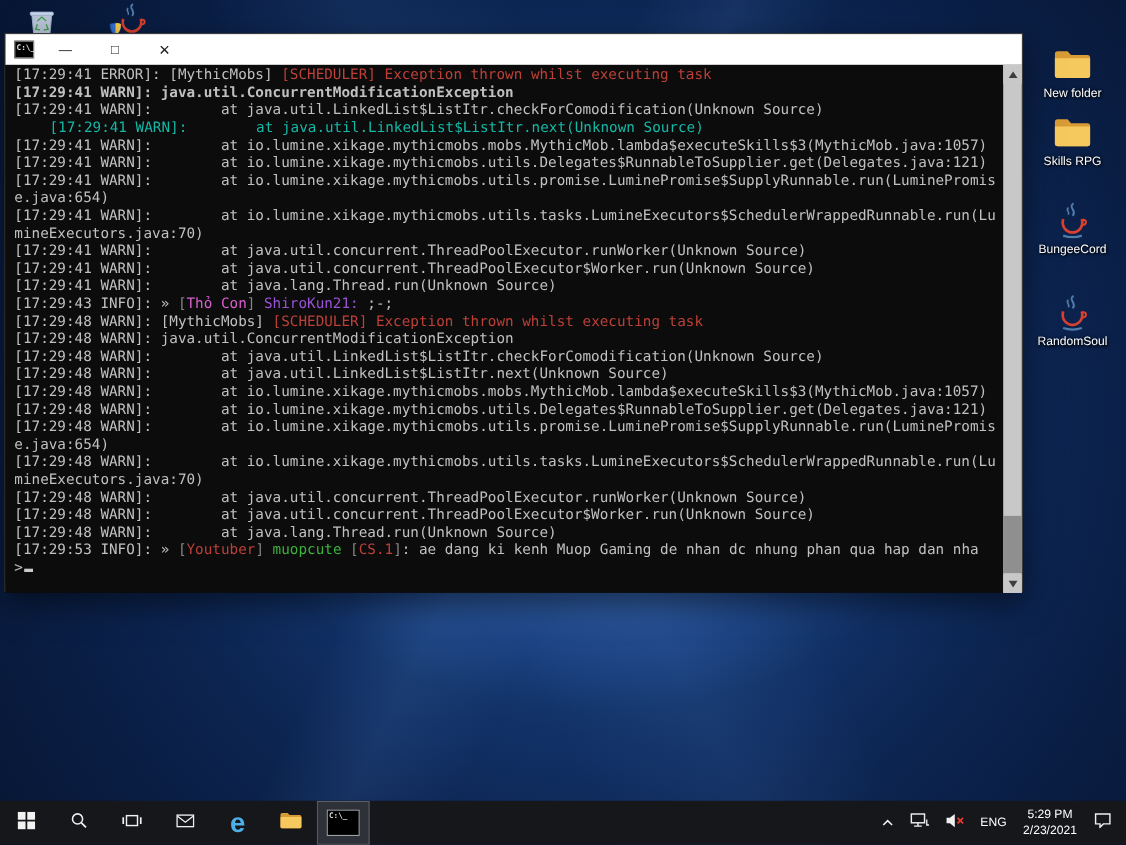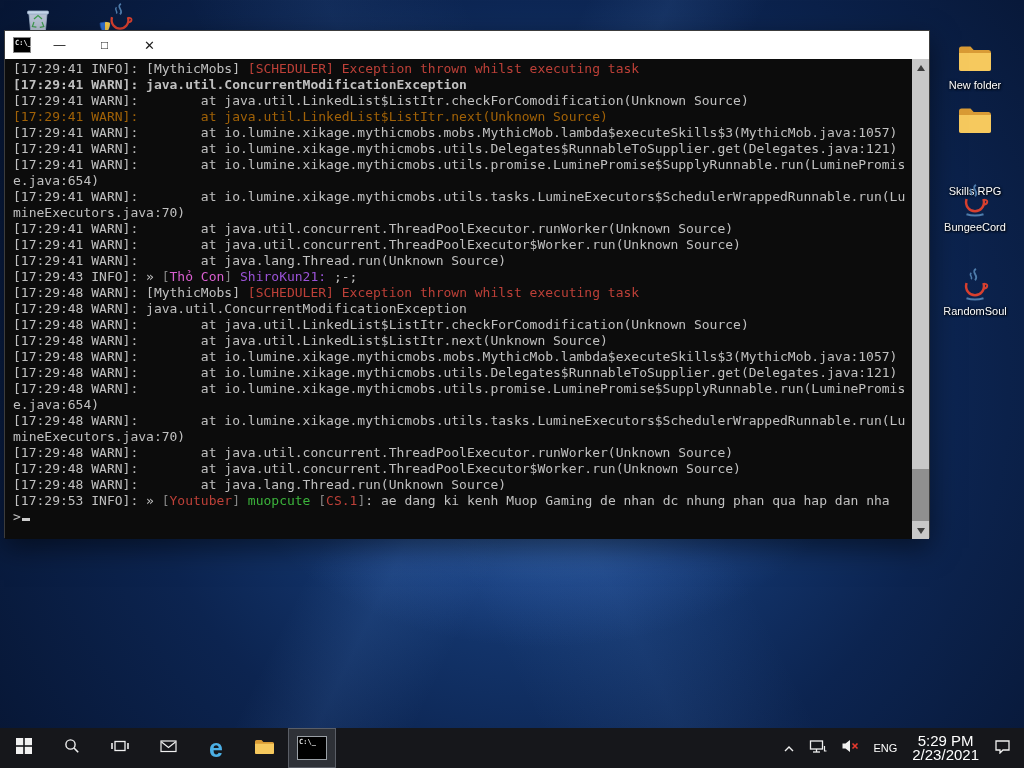--- a/index.html
+++ b/index.html
@@ -64,21 +64,21 @@
   .tb-left { display:flex; }
   .tb-btn { width:48px; display:flex; align-items:center; justify-content:center; cursor:default; }
   .tb-btn.active { background:#2e3137; box-shadow:inset 0 0 0 1px #5a5e66; }
   .edge-e { font-size:25px; font-weight:bold; color:#4cb0e6; line-height:1; }
   .cmd-thumb { width:30px; height:24px; background:#000; border:1px solid #9aa0a6; overflow:hidden; }
   .cmd-thumb span { font:bold 7px/8px "DejaVu Sans Mono", monospace; color:#ddd; padding:1px; display:block; }
 
   .tray { margin-left:auto; display:flex; align-items:center; padding-right:6px; }
   .tray-item { display:flex; align-items:center; justify-content:center; height:40px; padding:0 7px; cursor:default; }
   .tray-lang { font-size:11px; color:#fff; }
-  .clock { display:flex; flex-direction:column; align-items:center; justify-content:center; font-size:15px; color:#fff; line-height:14px; padding:0 8px; }
+  .clock { display:flex; flex-direction:column; align-items:center; justify-content:center; font-size:11px; color:#fff; line-height:14px; padding:0 8px; }
 </style>
 </head>
 <body>
 
 <div class="dicon" style="left:14px; top:2px; width:48px;">
   <span class="glyph">
     <svg width="28" height="30" viewBox="0 0 28 30">
       <path d="M5 9 h18 l-1.8 19 q-.2 1.5 -1.7 1.5 H8.5 Q7 29.5 6.8 28 z" fill="#d7e3f2" fill-opacity="0.85" stroke="#9fb4cc" stroke-width="0.8"></path>
       <rect x="3.5" y="6" width="21" height="3" rx="1" fill="#c5d6ea" stroke="#9fb4cc" stroke-width="0.8"></rect>
       <path d="M10 14 l4 -3.5 l4 3.5 M18 17 l1.8 4.5 l-4 .8 M10 17 l-1.6 4.6 l4 .6" fill="none" stroke="#3f9e4f" stroke-width="1.2"></path>
@@ -107,21 +107,21 @@
 <div class="dicon" style="left:933px; top:40px;">
   <span class="glyph">
     <svg width="36" height="30" viewBox="0 0 36 30">
       <path d="M2 6 q0 -2.5 2.5 -2.5 h9 l3.2 3.5 h15 q2.3 0 2.3 2.5 v16 q0 2.5 -2.5 2.5 h-27 Q2 28 2 25.5 z" fill="#d99b35"></path>
       <path d="M2 10 h32 v15.5 q0 2.5 -2.5 2.5 h-27 Q2 28 2 25.5 z" fill="#f6c95e"></path>
     </svg>
   </span>
   <span class="dlabel">New folder</span>
 </div>
 
-<div class="dicon" style="left:933px; top:102px;gap:44px;">
+<div class="dicon" style="left:933px; top:102px;">
   <span class="glyph">
     <svg width="36" height="30" viewBox="0 0 36 30">
       <path d="M2 6 q0 -2.5 2.5 -2.5 h9 l3.2 3.5 h15 q2.3 0 2.3 2.5 v16 q0 2.5 -2.5 2.5 h-27 Q2 28 2 25.5 z" fill="#d99b35"></path>
       <path d="M2 10 h32 v15.5 q0 2.5 -2.5 2.5 h-27 Q2 28 2 25.5 z" fill="#f6c95e"></path>
     </svg>
   </span>
   <span class="dlabel">Skills RPG</span>
 </div>
 
 <div class="dicon" style="left:933px; top:182px;">
@@ -156,24 +156,24 @@
         <span>C:\_</span>
       </span>
     <div class="controls">
       <span class="wc">—</span>
       <span class="wc">□</span>
       <span class="wc close">✕</span>
     </div>
   </div>
   <div class="console">
     <div class="console-text" id="console-text">
-        <div class="cline"><span style="color: rgb(192, 192, 192);">[17:29:41 INFO]: [MythicMobs] </span><span style="color: rgb(189, 64, 56);">[SCHEDULER] Exception thrown whilst executing task</span></div>
+        <div class="cline"><span style="color: rgb(192, 192, 192);">[17:29:41 ERROR]: [MythicMobs] </span><span style="color: rgb(189, 64, 56);">[SCHEDULER] Exception thrown whilst executing task</span></div>
         <div class="cline"><span style="color: rgb(192, 192, 192); font-weight: bold;">[17:29:41 WARN]: java.util.ConcurrentModificationException</span></div>
         <div class="cline"><span style="color: rgb(192, 192, 192);">[17:29:41 WARN]:        at java.util.LinkedList$ListItr.checkForComodification(Unknown Source)</span></div>
-        <div class="cline"><span style="color: #a16207;">[17:29:41 WARN]:        at java.util.LinkedList$ListItr.next(Unknown Source)</span></div>
+        <div class="cline"><span style="color: #14b8a6; margin-left: 32px;">[17:29:41 WARN]:        at java.util.LinkedList$ListItr.next(Unknown Source)</span></div>
         <div class="cline"><span style="color: rgb(192, 192, 192);">[17:29:41 WARN]:        at io.lumine.xikage.mythicmobs.mobs.MythicMob.lambda$executeSkills$3(MythicMob.java:1057)</span></div>
         <div class="cline"><span style="color: rgb(192, 192, 192);">[17:29:41 WARN]:        at io.lumine.xikage.mythicmobs.utils.Delegates$RunnableToSupplier.get(Delegates.java:121)</span></div>
         <div class="cline"><span style="color: rgb(192, 192, 192);">[17:29:41 WARN]:        at io.lumine.xikage.mythicmobs.utils.promise.LuminePromise$SupplyRunnable.run(LuminePromise.java:654)</span></div>
         <div class="cline"><span style="color: rgb(192, 192, 192);">[17:29:41 WARN]:        at io.lumine.xikage.mythicmobs.utils.tasks.LumineExecutors$SchedulerWrappedRunnable.run(LumineExecutors.java:70)</span></div>
         <div class="cline"><span style="color: rgb(192, 192, 192);">[17:29:41 WARN]:        at java.util.concurrent.ThreadPoolExecutor.runWorker(Unknown Source)</span></div>
         <div class="cline"><span style="color: rgb(192, 192, 192);">[17:29:41 WARN]:        at java.util.concurrent.ThreadPoolExecutor$Worker.run(Unknown Source)</span></div>
         <div class="cline"><span style="color: rgb(192, 192, 192);">[17:29:41 WARN]:        at java.lang.Thread.run(Unknown Source)</span></div>
         <div class="cline"><span style="color: rgb(192, 192, 192);">[17:29:43 INFO]: » </span><span style="color: rgb(133, 133, 133);">[</span><span style="color: rgb(217, 95, 208);">Thỏ Con</span><span style="color: rgb(133, 133, 133);">]</span><span style="color: rgb(192, 192, 192);"> </span><span style="color: rgb(154, 82, 214);">ShiroKun21:</span><span style="color: rgb(192, 192, 192);"> ;-;</span></div>
         <div class="cline"><span style="color: rgb(192, 192, 192);">[17:29:48 WARN]: [MythicMobs] </span><span style="color: rgb(189, 64, 56);">[SCHEDULER] Exception thrown whilst executing task</span></div>
         <div class="cline"><span style="color: rgb(192, 192, 192);">[17:29:48 WARN]: java.util.ConcurrentModificationException</span></div>

